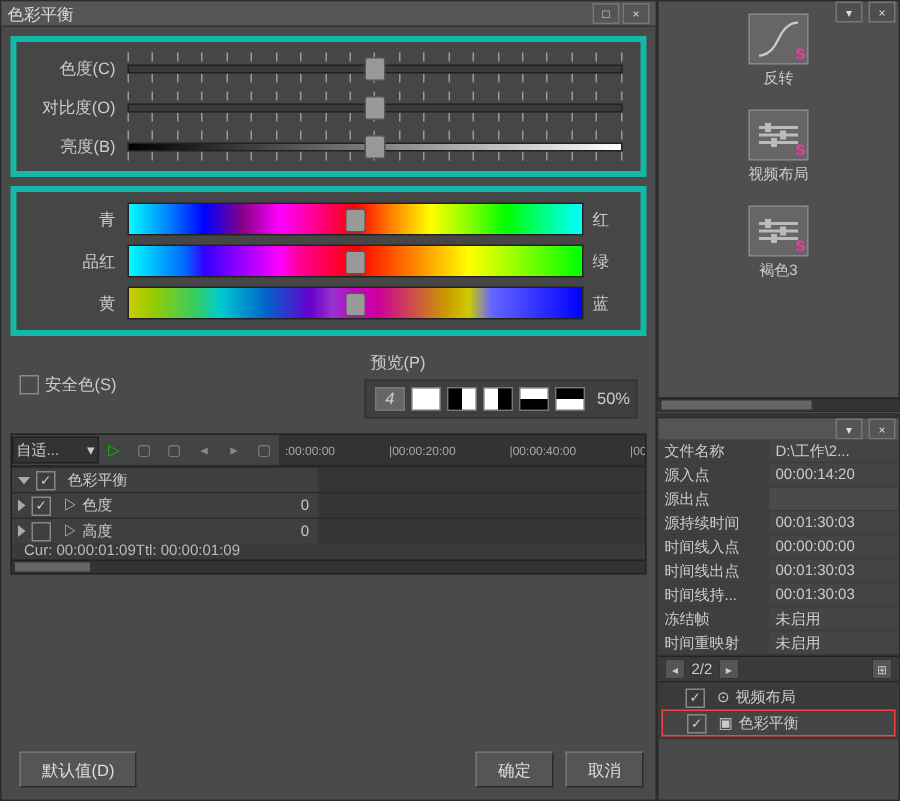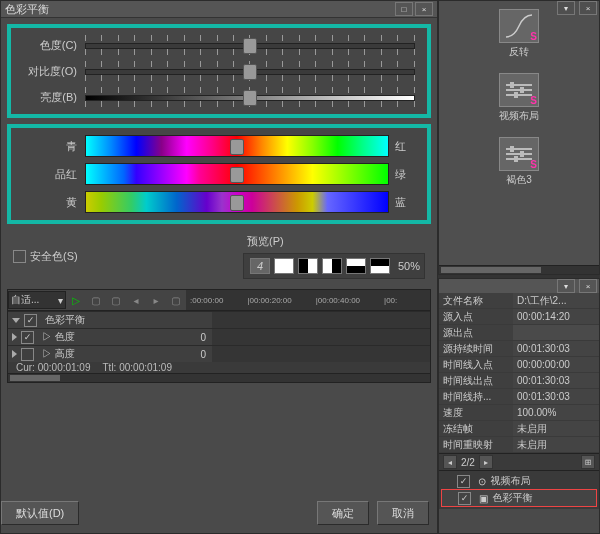--- a/index.html
+++ b/index.html
@@ -27,28 +27,28 @@
 .preview-row{display:flex;align-items:center;padding:4px 12px}
 .chk{width:11px;height:11px;border:1px solid #888;margin-right:4px;display:inline-flex;align-items:center;justify-content:center;font-size:9px}
 .preview-group{display:flex;align-items:center;border:1px solid #333;padding:4px;background:#3f3f3f}
 .pbtn{width:18px;height:14px;border:1px solid #777;margin:0 2px;background:#555;display:flex}
 .pbtn .half{width:50%;height:100%}
 .timeline{margin:6px;background:#3a3a3a;border:1px solid #222}
 .tl-tools{display:flex;align-items:center;height:20px;background:#444;border-bottom:1px solid #222}
 .tl-sel{width:52px;height:16px;background:#333;border:1px solid #222;font-size:10px;padding:0 2px;display:flex;align-items:center;justify-content:space-between}
 .tl-btn{width:16px;height:16px;margin:0 2px;display:flex;align-items:center;justify-content:center;color:#0c0;font-size:10px}
 .tl-btn.g{color:#888}
-.ruler{flex:1;height:20px;background:#333;font-size:8px;color:#aaa;display:flex;align-items:center;overflow:hidden;padding-left:4px;gap:24px}
+.ruler{flex:1;height:20px;background:#333;font-size:8px;color:#aaa;display:flex;align-items:center;overflow:hidden;padding-left:4px;gap:36px}
 .tl-row{display:flex;height:16px;border-top:1px solid #2a2a2a;font-size:10px;align-items:center}
 .tl-row .h{width:200px;padding-left:4px;display:flex;align-items:center;gap:4px;background:#3f3f3f;height:100%}
 .tri{display:inline-block;width:0;height:0;border-top:4px solid transparent;border-bottom:4px solid transparent;border-left:5px solid #aaa}
 .tri.d{border-left:4px solid transparent;border-right:4px solid transparent;border-top:5px solid #aaa;border-bottom:none}
 .tl-row .t{flex:1;background:#353535;height:100%}
-.status{font-size:10px;color:#bbb;padding:0 8px;display:flex;gap:12px}
-.dlg-btns{position:absolute;bottom:8px;left:0;right:8px;display:flex;align-items:center}
+.status{font-size:10px;color:#bbb;padding:0 8px;display:flex;}
+.dlg-btns{position:absolute;bottom:8px;left:12px;right:8px;display:flex;align-items:center}
 .btn{height:22px;padding:0 14px;background:#555;border:1px solid #2b2b2b;border-top-color:#777;border-left-color:#777;color:#ddd;display:flex;align-items:center}
 .right-col{flex:1;display:flex;flex-direction:column}
 .fx-area{height:275px;background:#4f4f4f;border:1px solid #2b2b2b;box-sizing:border-box;padding:8px;position:relative}
 .fx-titlebar{position:absolute;right:2px;top:0;display:flex;gap:2px}
 .fx-item{display:flex;flex-direction:column;align-items:center;margin-bottom:14px}
 .fx-thumb{width:38px;height:32px;background:#666;border:1px solid #888;position:relative;display:flex;align-items:center;justify-content:center}
 .fx-thumb .s{position:absolute;right:1px;bottom:0;color:#f3a;font-size:10px;font-weight:bold}
 .fx-label{font-size:10px;margin-top:2px;color:#ccc}
 .curve-svg{width:30px;height:26px}
 .slider-icon{width:26px;display:flex;flex-direction:column;gap:3px}
@@ -446,24 +446,20 @@
           </div>
           <div class="prop-row">
   <div class="k">时间线出点</div>
   <div class="v">00:01:30:03</div>
           </div>
           <div class="prop-row">
   <div class="k">时间线持...</div>
   <div class="v">00:01:30:03</div>
           </div>
           <div class="prop-row">
-  <div class="k">速度</div>
-  <div class="v">100.00%</div>
-          </div>
-          <div class="prop-row">
   <div class="k">冻结帧</div>
   <div class="v">未启用</div>
           </div>
           <div class="prop-row">
   <div class="k">时间重映射</div>
   <div class="v">未启用</div>
           </div>
         </div>
       <div class="pager">
         <div class="pgbtn">◂</div>

